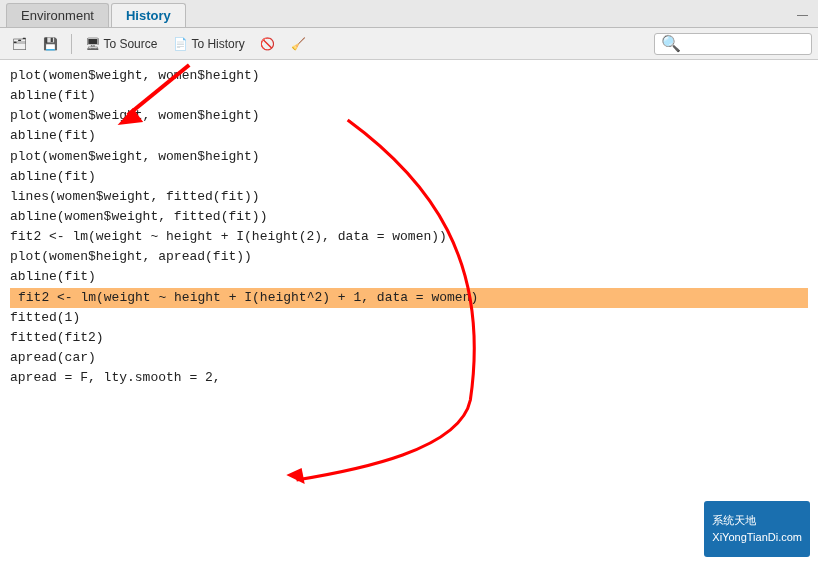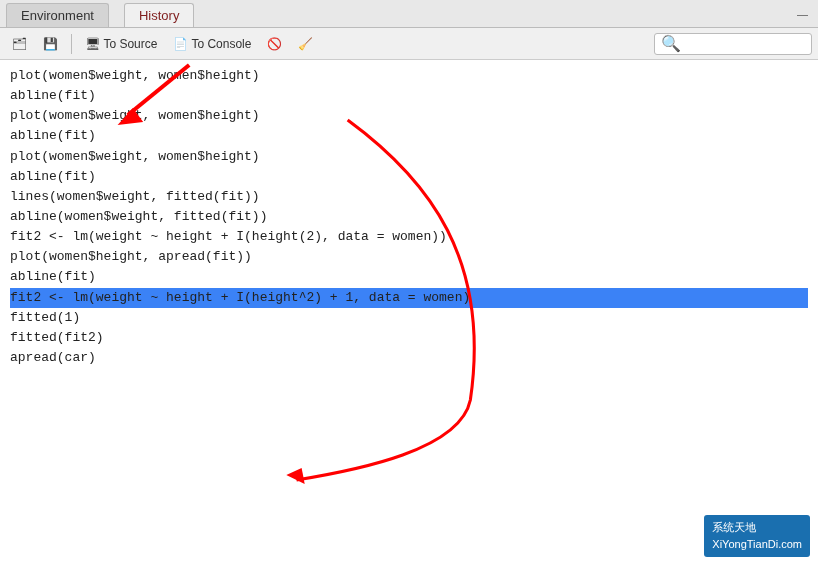--- a/index.html
+++ b/index.html
@@ -26,28 +26,28 @@
       align-items: flex-end;
       height: 100%;
     }
     .tab {
       padding: 4px 14px;
       font-size: 13px;
       cursor: pointer;
       border: 1px solid #bbb;
       border-bottom: none;
       background: #d4d4d4;
-      margin-right: 15px;
+      margin-right: 2px;
       border-radius: 3px 3px 0 0;
       color: #333;
     }
     .tab.active {
       background: #f0f0f0;
-      font-weight: normal;
-      color: #7f1d1d;
+      font-weight: bold;
+      color: #0369a1;
     }
     .title-bar-min {
       font-size: 11px;
       color: #555;
       cursor: pointer;
       padding: 2px 4px;
     }
 
     
     .toolbar {
@@ -104,42 +104,43 @@
       line-height: 1.55;
       color: #222;
       overflow-y: auto;
       height: calc(565px - 28px - 32px);
       position: relative;
     }
     .code-line {
       white-space: nowrap;
     }
     .code-line.selected {
-      background: #3b82f6;
+      background: #fdba74;
+      padding-left: 8px;
     }
 
     
     .arrow-overlay {
       position: absolute;
       top: 0;
       left: 0;
       pointer-events: none;
       width: 100%;
       height: 100%;
     }
 
     
     .watermark {
       position: absolute;
       bottom: 8px;
       right: 8px;
       background: #1a6faf;
       color: #fff;
       font-size: 11px;
-      padding: 4px 8px;
+      padding: 11px 8px;
       border-radius: 3px;
       font-family: Arial, sans-serif;
     }
   </style>
 </head>
 <body>
 
 <div class="title-bar">
   <div class="tabs">
     <div class="tab">Environment</div>
@@ -155,21 +156,21 @@
   <button class="toolbar-btn">
     <span>💾</span>
   </button>
   <div class="toolbar-sep"></div>
   <button class="toolbar-btn">
     <span>🖥</span>
     <span>To Source</span>
   </button>
   <button class="toolbar-btn">
     <span>📄</span>
-    <span>To Console</span>
+    <span>To History</span>
   </button>
   <button class="toolbar-btn">
     <span>🚫</span>
   </button>
   <button class="toolbar-btn">
     <span>🧹</span>
   </button>
   <div class="toolbar-search">
     <span>🔍</span>
     <input type="text" placeholder="" style="">
@@ -186,20 +187,21 @@
     <div class="code-line">abline(fit)</div>
     <div class="code-line">lines(women$weight, fitted(fit))</div>
     <div class="code-line">abline(women$weight, fitted(fit))</div>
     <div class="code-line">fit2 &lt;- lm(weight ~ height + I(height(2), data = women))</div>
     <div class="code-line">plot(women$height, apread(fit))</div>
     <div class="code-line">abline(fit)</div>
     <div class="code-line selected">fit2 &lt;- lm(weight ~ height + I(height^2) + 1, data = women)</div>
     <div class="code-line">fitted(1)</div>
     <div class="code-line">fitted(fit2)</div>
     <div class="code-line">apread(car)</div>
+    <div class="code-line">apread = F, lty.smooth = 2,</div>
     <svg class="arrow-overlay" viewBox="0 0 800 505" preserveAspectRatio="none" xmlns="http://www.w3.org/2000/svg">
 
     <line x1="185" y1="5" x2="125" y2="55" stroke="red" stroke-width="4"></line>
     <polygon points="115,65 130,48 140,62" fill="red"></polygon>
 
     <path d="M 340 60 C 420 120, 480 200, 460 340 C 450 390, 350 410, 290 420" stroke="red" stroke-width="3" fill="none"></path>
 
     <polygon points="280,415 295,408 298,424" fill="red"></polygon>
   </svg>
 

